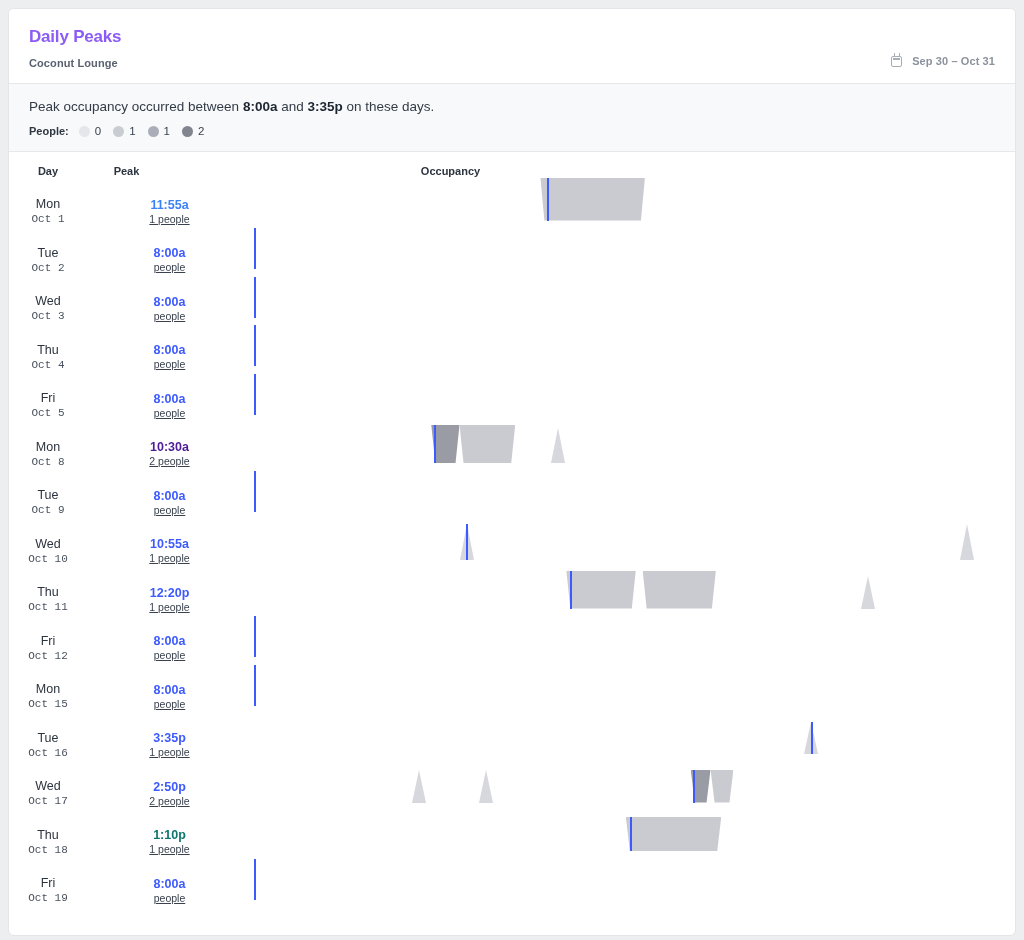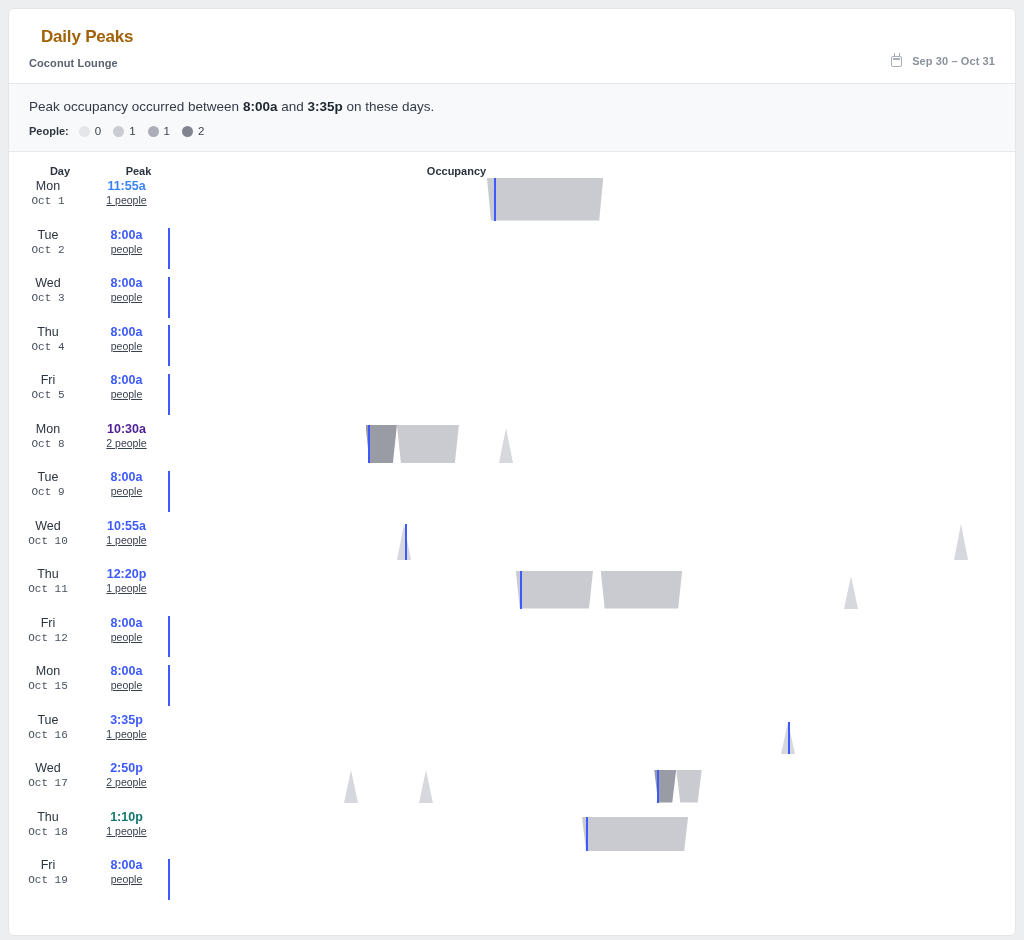--- a/index.html
+++ b/index.html
@@ -23,23 +23,23 @@
   
   .card-header {
     position: relative;
     padding: 18px 20px 14px 20px;
     border-bottom: 1px solid #e6e8eb;
     background: #ffffff;
   }
   .title {
     font-size: 17px;
     font-weight: bold;
-    color: #a16207;
+    color: #8b5cf6;
     letter-spacing: -0.2px;
-    margin: 0 0 10px 12px;
+    margin: 0 0 10px 0;
   }
   .subtitle {
     font-size: 11px;
     font-weight: bold;
     color: #5a6270;
     letter-spacing: 0.1px;
   }
   .daterange {
     position: absolute;
     right: 20px;
@@ -115,32 +115,32 @@
 
   
   .table-head {
     display: flex;
     align-items: center;
     padding-top: 12px;
     height: 26px;
     font-size: 11px;
     font-weight: bold;
     color: #2b333e;
-    padding-left: 12px;
   }
   .th-day   { width: 78px; text-align: center; }
   .th-peak  { width: 79px; text-align: center; }
   .th-occ   { flex: 1; text-align: center; padding-right: 280px; }
 
   .rows { position: relative; }
   .row {
     display: flex;
-    align-items: flex-start;
+    align-items: flex-end;
     height: 48.5px;
     position: relative;
+    gap: 43px;
   }
   .cell-day {
     width: 78px;
     text-align: center;
     line-height: 1.28;
   }
   .cell-day .dow {
     font-size: 12.5px;
     color: #2b333e;
   }

